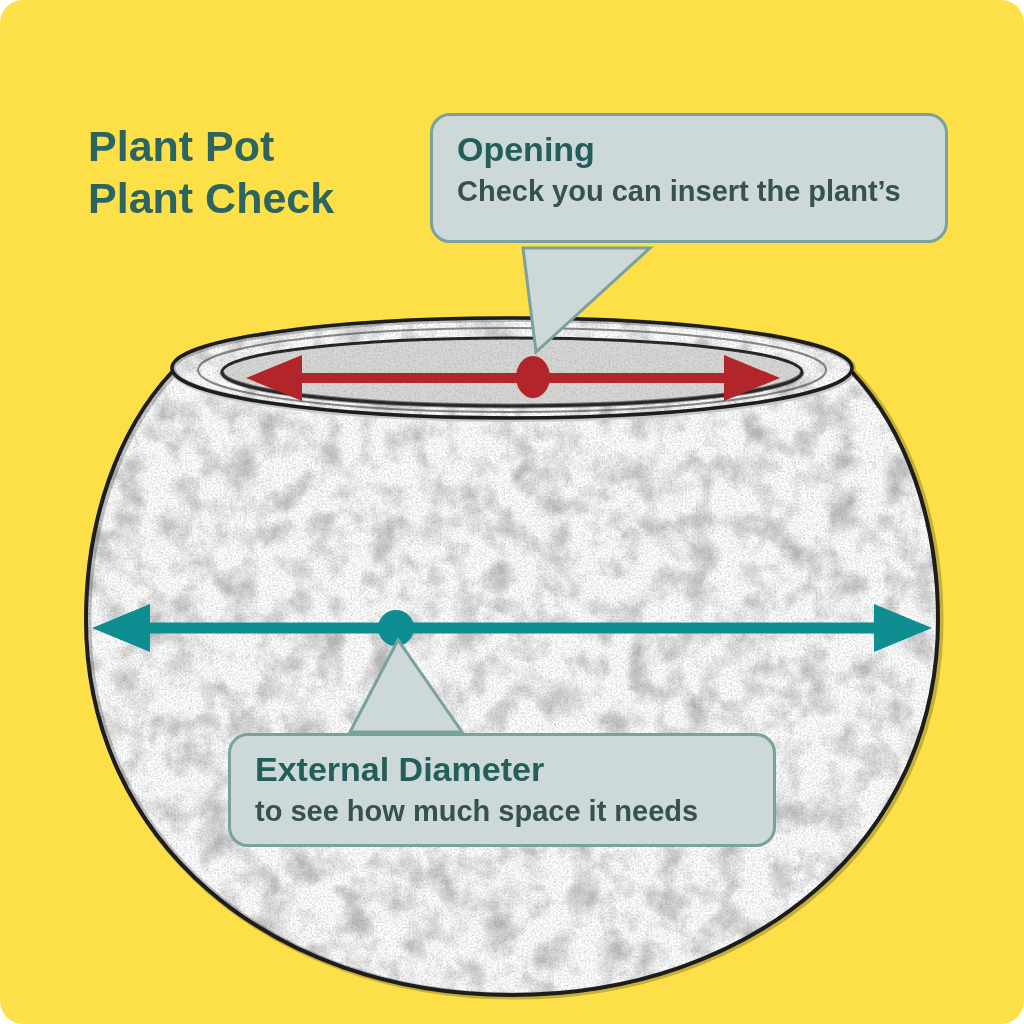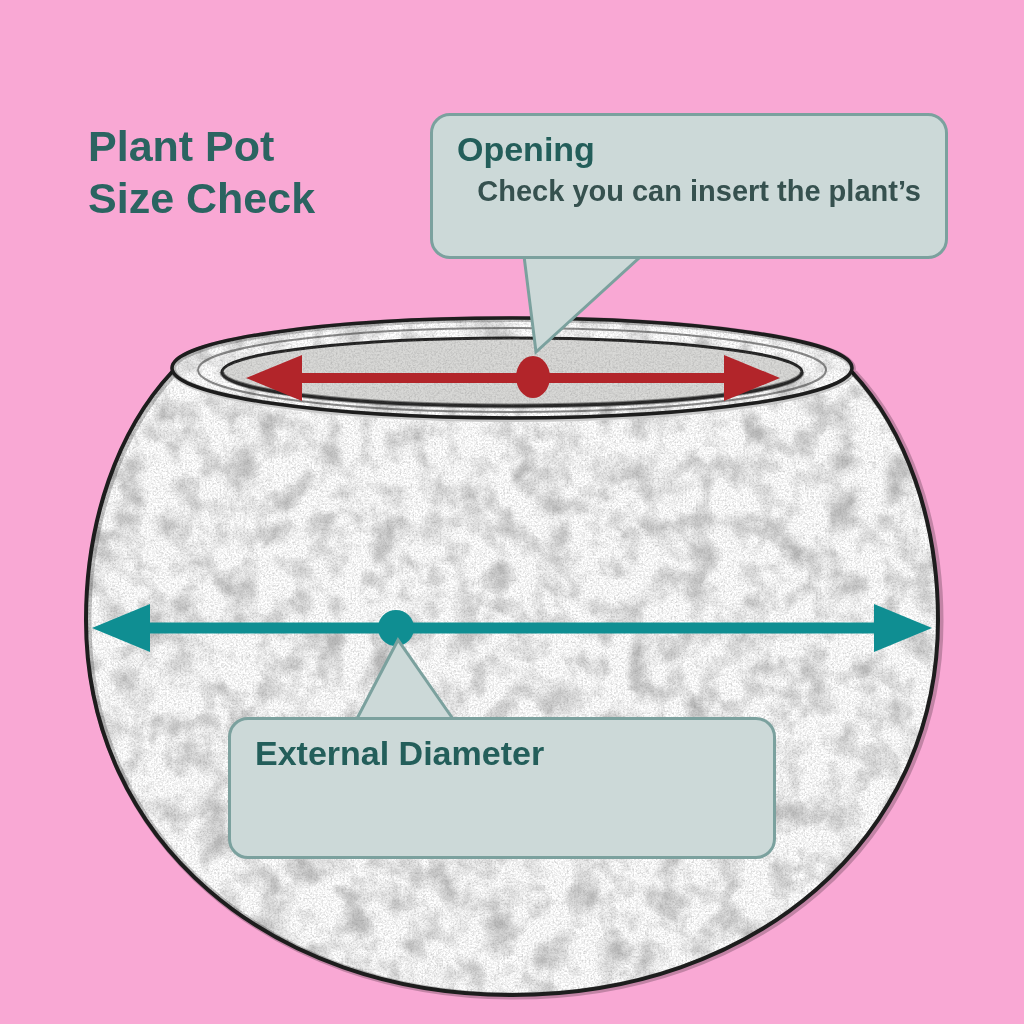--- a/index.html
+++ b/index.html
@@ -1,22 +1,23 @@
 <!DOCTYPE html>
 <html><head>
 <meta charset="utf-8">
 <style>
   html, body { margin: 0; padding: 0; background: #ffffff; }
   .stage {
     position: relative;
     width: 1024px;
     height: 1024px;
-    background: #f9a8d4;
+    background: #fde047;
     overflow: hidden;
     font-family: "Liberation Sans", sans-serif;
+    border-radius: 23px;
   }
   .stage svg.diagram {
     position: absolute;
     left: 0; top: 0;
     width: 1024px; height: 1024px;
   }
   .title {
     position: absolute;
     left: 88px;
     top: 120px;
@@ -41,29 +42,28 @@
     font-weight: bold;
     color: #235e5a;
     margin-bottom: 4px;
     line-height: 1.15;
   }
   .callout-body {
     font-size: 29px;
     font-weight: 600;
     color: #36514f;
     line-height: 1.25;
-    text-align: right;
   }
   .callout-opening {
     left: 430px; top: 113px;
-    width: 518px; height: 146px;
+    width: 518px; height: 130px;
   }
   .callout-external {
-    left: 228px; top: 717px;
-    width: 548px; height: 142px;
+    left: 228px; top: 733px;
+    width: 548px; height: 114px;
   }
 </style>
 </head>
 <body>
 
 <div class="stage">
 
   <svg class="diagram" viewBox="0 0 1024 1024" aria-hidden="true">
     <defs>
       <filter id="grainCoarse" x="-5%" y="-5%" width="110%" height="110%">
@@ -118,29 +118,30 @@
       <polygon points="932,628 874,604 874,652" fill="#0f8e92"></polygon>
       <circle cx="396" cy="628" r="18" fill="#0f8e92"></circle>
     </g>
 
     <polygon points="523,248 650,248 536,352" fill="#ccd9d8" stroke="#7ba19e" stroke-width="3"></polygon>
     <polygon points="350,732 462,732 398,640" fill="#ccd9d8" stroke="#7ba19e" stroke-width="3"></polygon>
   </svg>
 
   <div class="title">
     <div>Plant Pot</div>
-    <div>Size Check</div>
+    <div>Plant Check</div>
   </div>
 
   <div class="callout callout-opening">
     <div class="callout-heading">Opening</div>
     <div class="callout-body">
       <div>Check you can insert the plant’s</div>
     </div>
   </div>
 
   <div class="callout callout-external">
     <div class="callout-heading">External Diameter</div>
     <div class="callout-body">
+      <div>to see how much space it needs</div>
     </div>
   </div>
 
 </div>
 
 </body></html>

